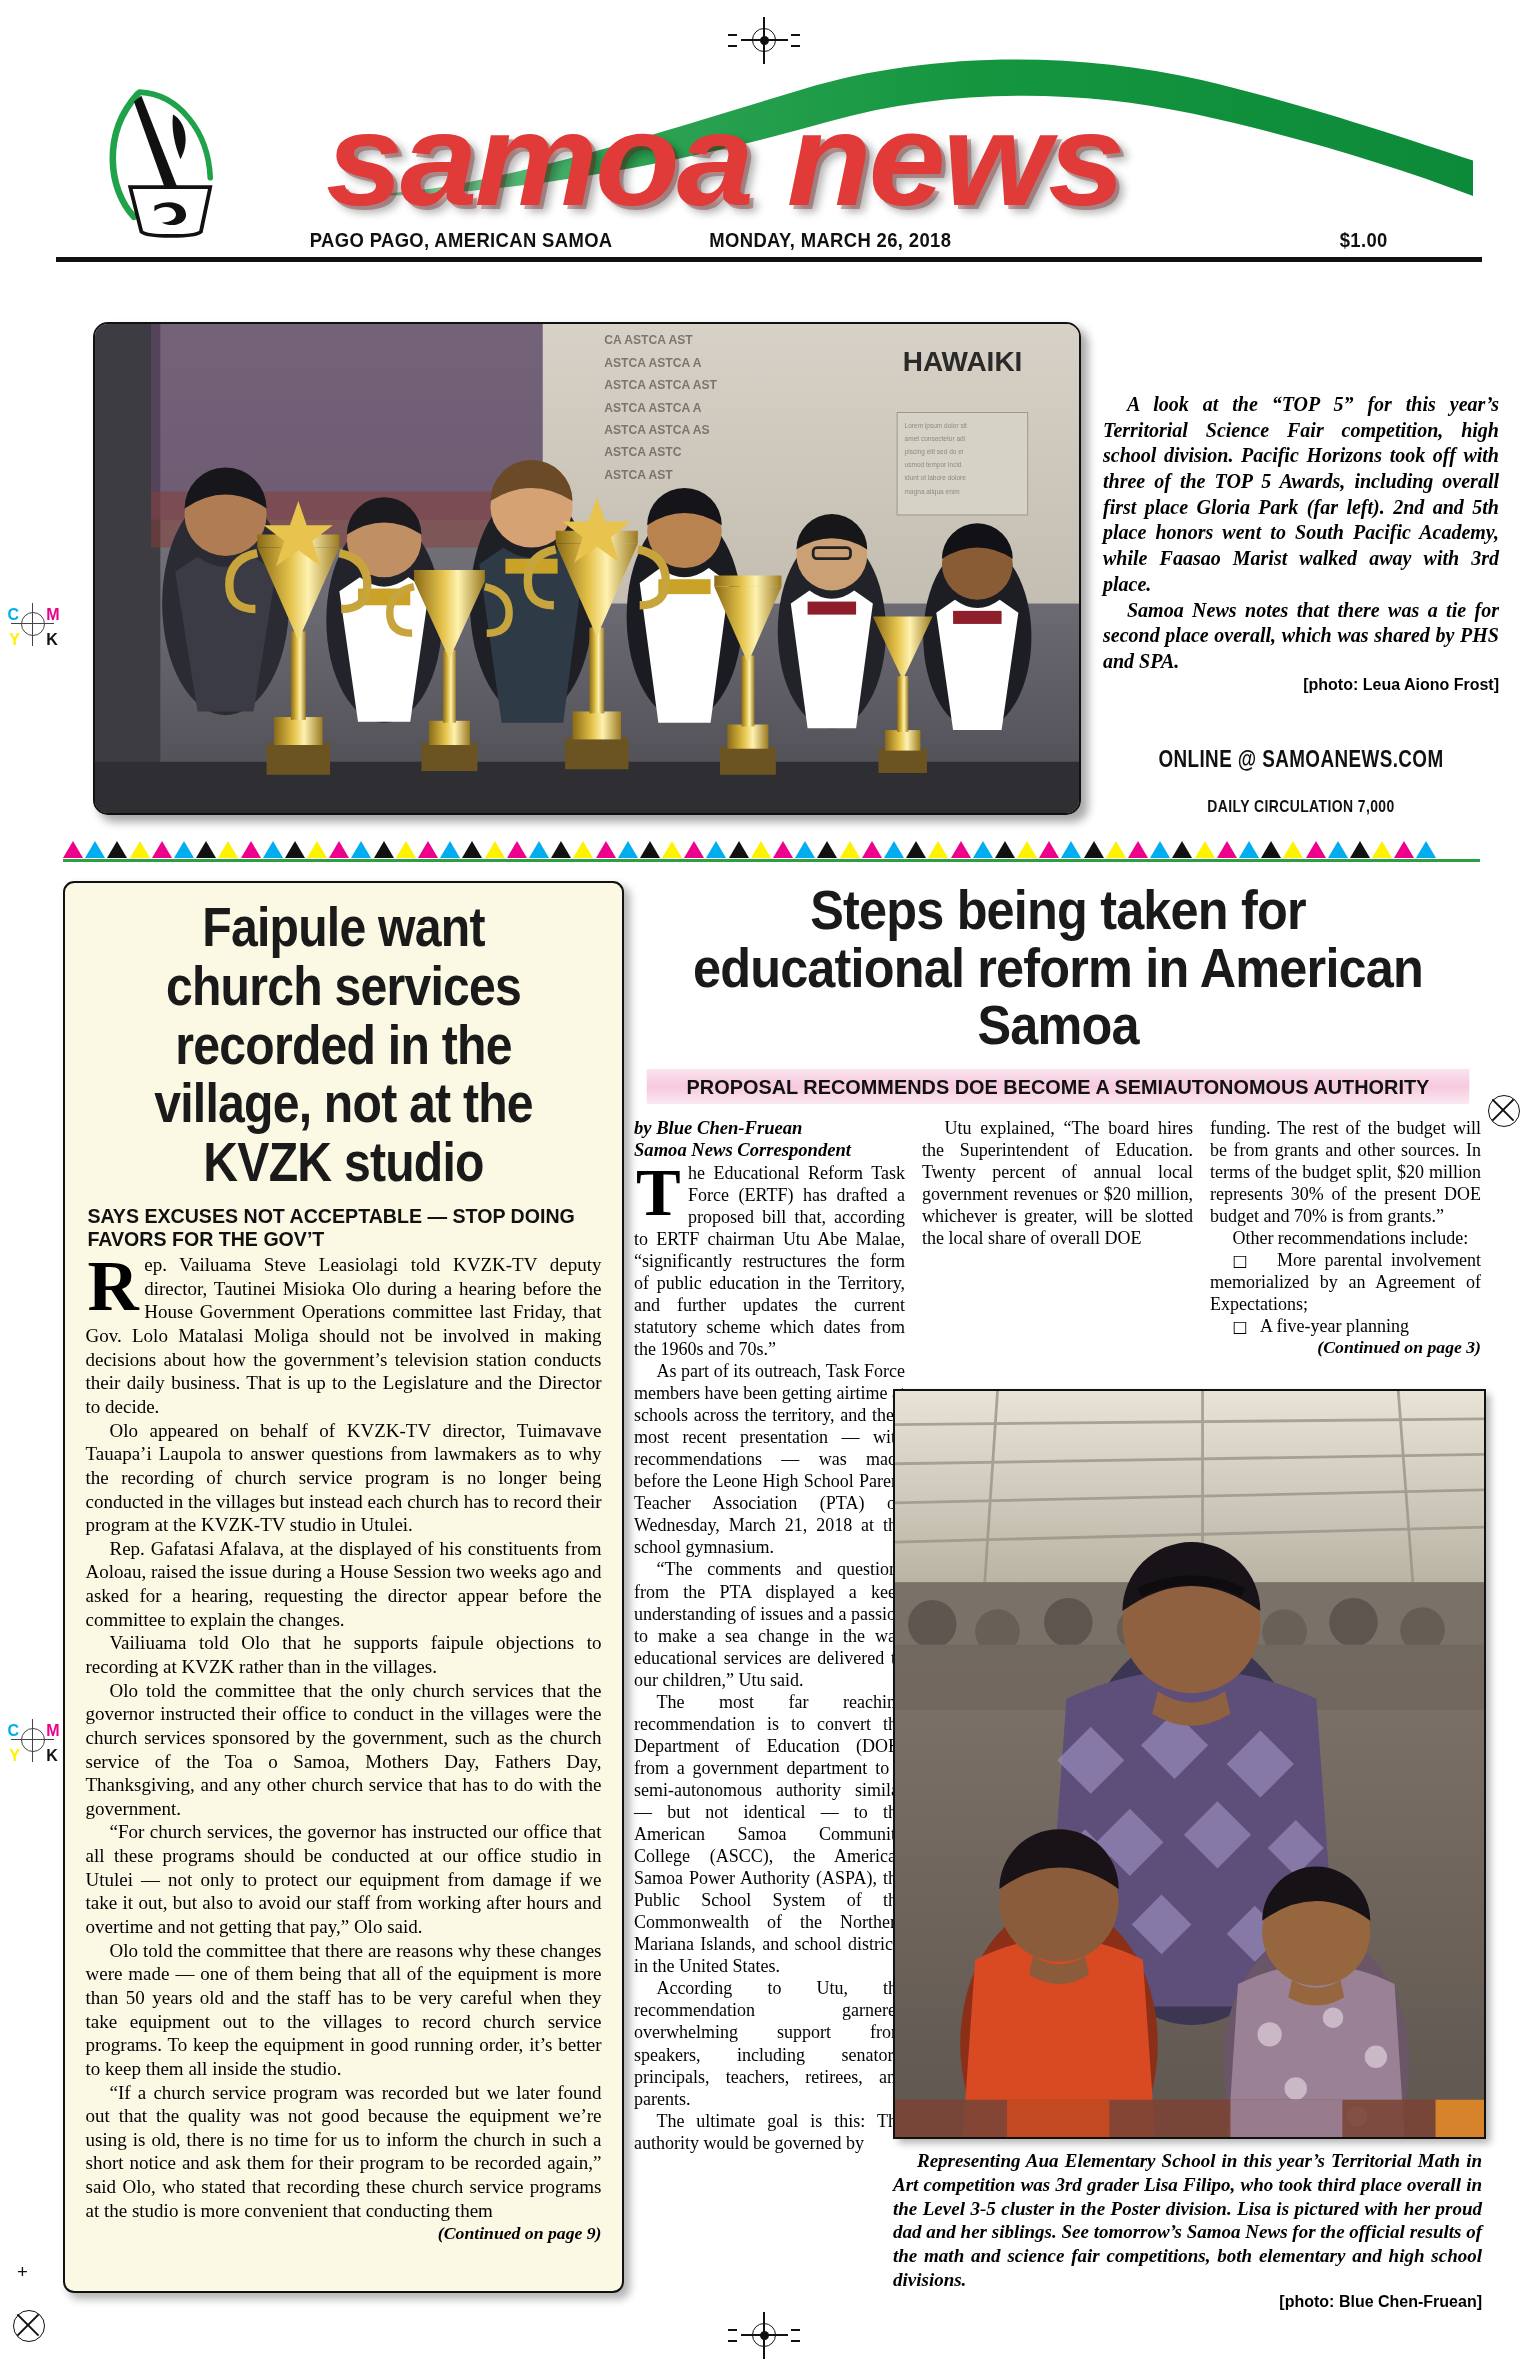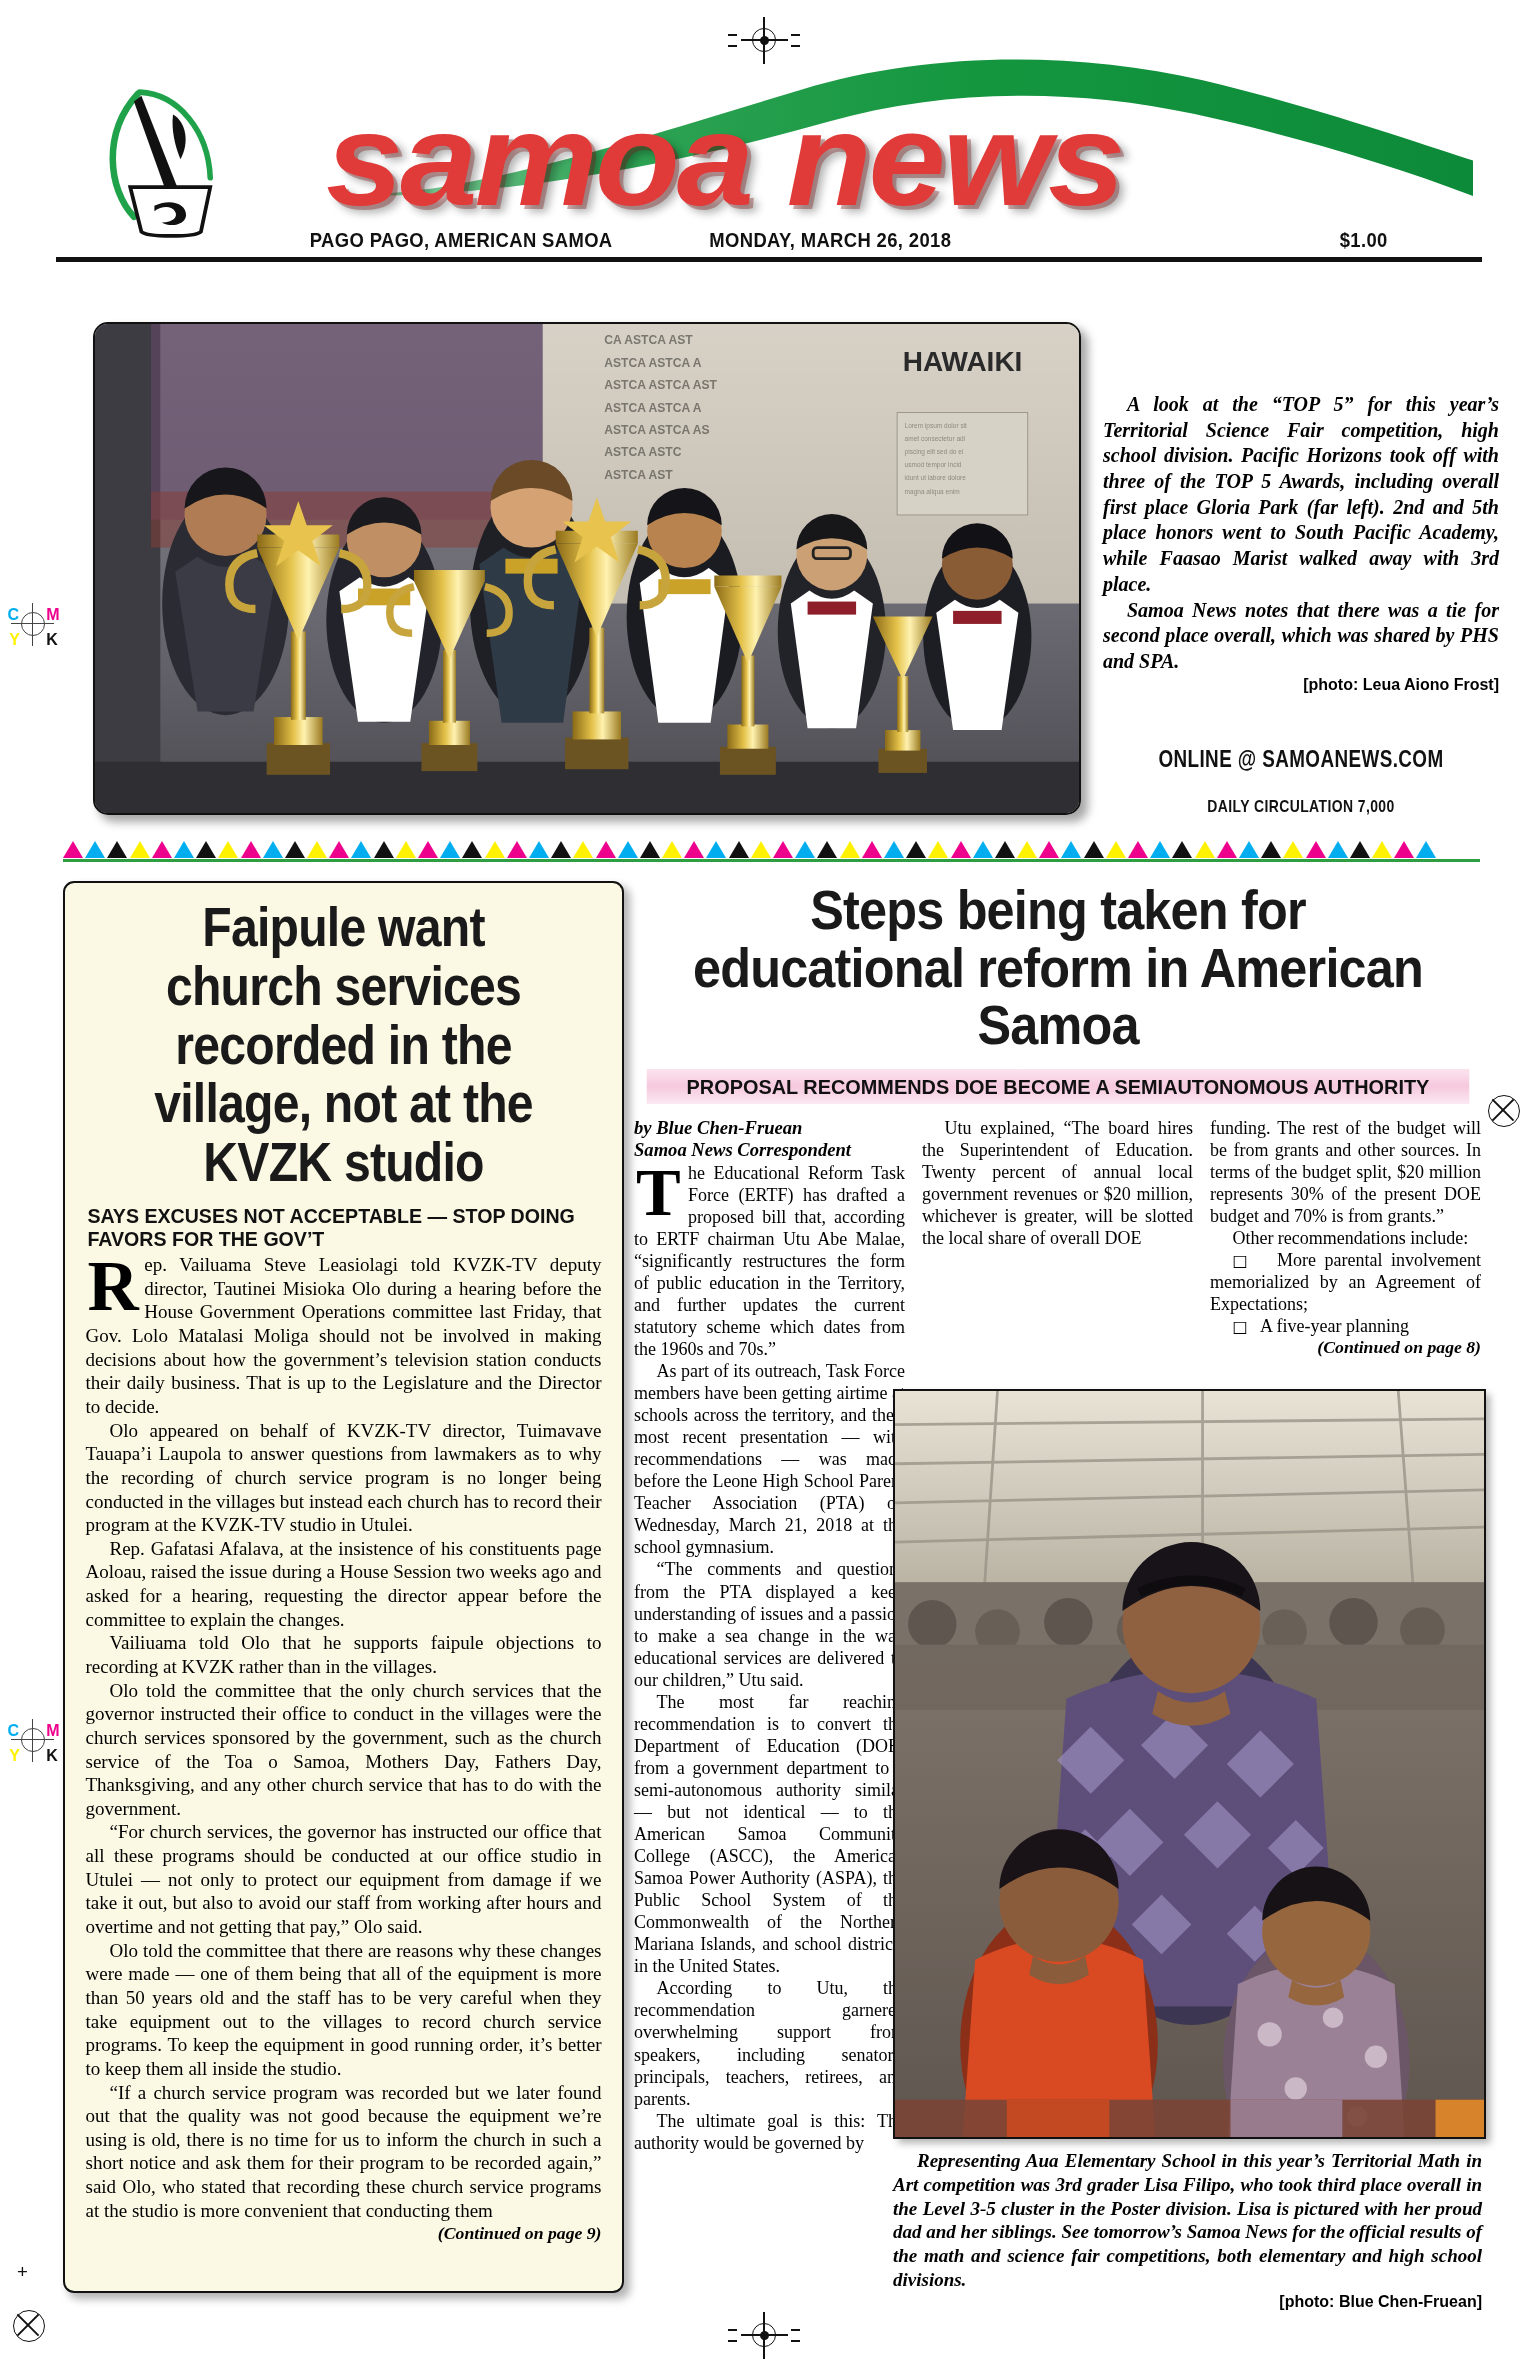--- a/index.html
+++ b/index.html
@@ -408,21 +408,21 @@
     <div class="tri" style="border-bottom-color: rgb(0, 174, 239);"></div>
   </div>
 <div id="triline"></div>
 
 <div id="leftbox">
   <div id="lefthead">Faipule want church services recorded in the village, not at the KVZK studio</div>
   <div id="leftsub">SAYS EXCUSES NOT ACCEPTABLE — STOP DOING FAVORS FOR THE GOV’T</div>
   <div id="leftbody">
     <p class="first"><span class="dropcap">R</span><span>ep. Vailuama Steve Leasiolagi told KVZK-TV deputy director, Tautinei Misioka Olo during a hearing before the House Government Operations committee last Friday, that Gov. Lolo Matalasi Moliga should not be involved in making decisions about how the government’s television station conducts their daily business. That is up to the Legislature and the Director to decide.</span></p>
     <p>Olo appeared on behalf of KVZK-TV director, Tuimavave Tauapa’i Laupola to answer questions from lawmakers as to why the recording of church service program is no longer being conducted in the villages but instead each church has to record their program at the KVZK-TV studio in Utulei.</p>
-    <p>Rep. Gafatasi Afalava, at the insistence of his constituents page Aoloau, raised the issue during a House Session two weeks ago and asked for a hearing, requesting the director appear before the committee to explain the changes.</p>
+    <p>Rep. Gafatasi Afalava, at the displayed of his constituents from Aoloau, raised the issue during a House Session two weeks ago and asked for a hearing, requesting the director appear before the committee to explain the changes.</p>
     <p>Vailiuama told Olo that he supports faipule objections to recording at KVZK rather than in the villages.</p>
     <p>Olo told the committee that the only church services that the governor instructed their office to conduct in the villages were the church services sponsored by the government, such as the church service of the Toa o Samoa, Mothers Day, Fathers Day, Thanksgiving, and any other church service that has to do with the government.</p>
     <p>“For church services, the governor has instructed our office that all these programs should be conducted at our office studio in Utulei — not only to protect our equipment from damage if we take it out, but also to avoid our staff from working after hours and overtime and not getting that pay,” Olo said.</p>
     <p>Olo told the committee that there are reasons why these changes were made — one of them being that all of the equipment is more than 50 years old and the staff has to be very careful when they take equipment out to the villages to record church service programs. To keep the equipment in good running order, it’s better to keep them all inside the studio.</p>
     <p>“If a church service program was recorded but we later found out that the quality was not good because the equipment we’re using is old, there is no time for us to inform the church in such a short notice and ask them for their program to be recorded again,” said Olo, who stated that recording these church service programs at the studio is more convenient that conducting them</p>
     <p class="contd">(Continued on page 9)</p>
   </div>
 </div>
 
 <div id="rightwrap">
@@ -444,21 +444,21 @@
 
     <div class="rcol">
       <p>Utu explained, “The board hires the Superintendent of Education. Twenty percent of annual local government revenues or $20 million, whichever is greater, will be slotted the local share of overall DOE</p>
     </div>
 
     <div class="rcol">
       <p class="noind">funding. The rest of the budget will be from grants and other sources. In terms of the budget split, $20 million represents 30% of the present DOE budget and 70% is from grants.”</p>
       <p>Other recommendations include:</p>
       <p><span class="bullet">□</span>&nbsp;&nbsp; <span>More parental involvement memorialized by an Agreement of Expectations;</span></p>
       <p><span class="bullet">□</span>&nbsp;&nbsp; <span>A five-year planning</span></p>
-      <p class="contd">(Continued on page 8)</p>
+      <p class="contd">(Continued on page 3)</p>
     </div>
 
   </div>
 </div>
 
 <div id="botphoto">
   <svg viewBox="0 0 632 800" preserveAspectRatio="none" width="589" height="746">
     <defs>
       <linearGradient id="roof" x1="0" y1="0" x2="0" y2="1">
         <stop offset="0%" stop-color="#e9e3d6"></stop>

